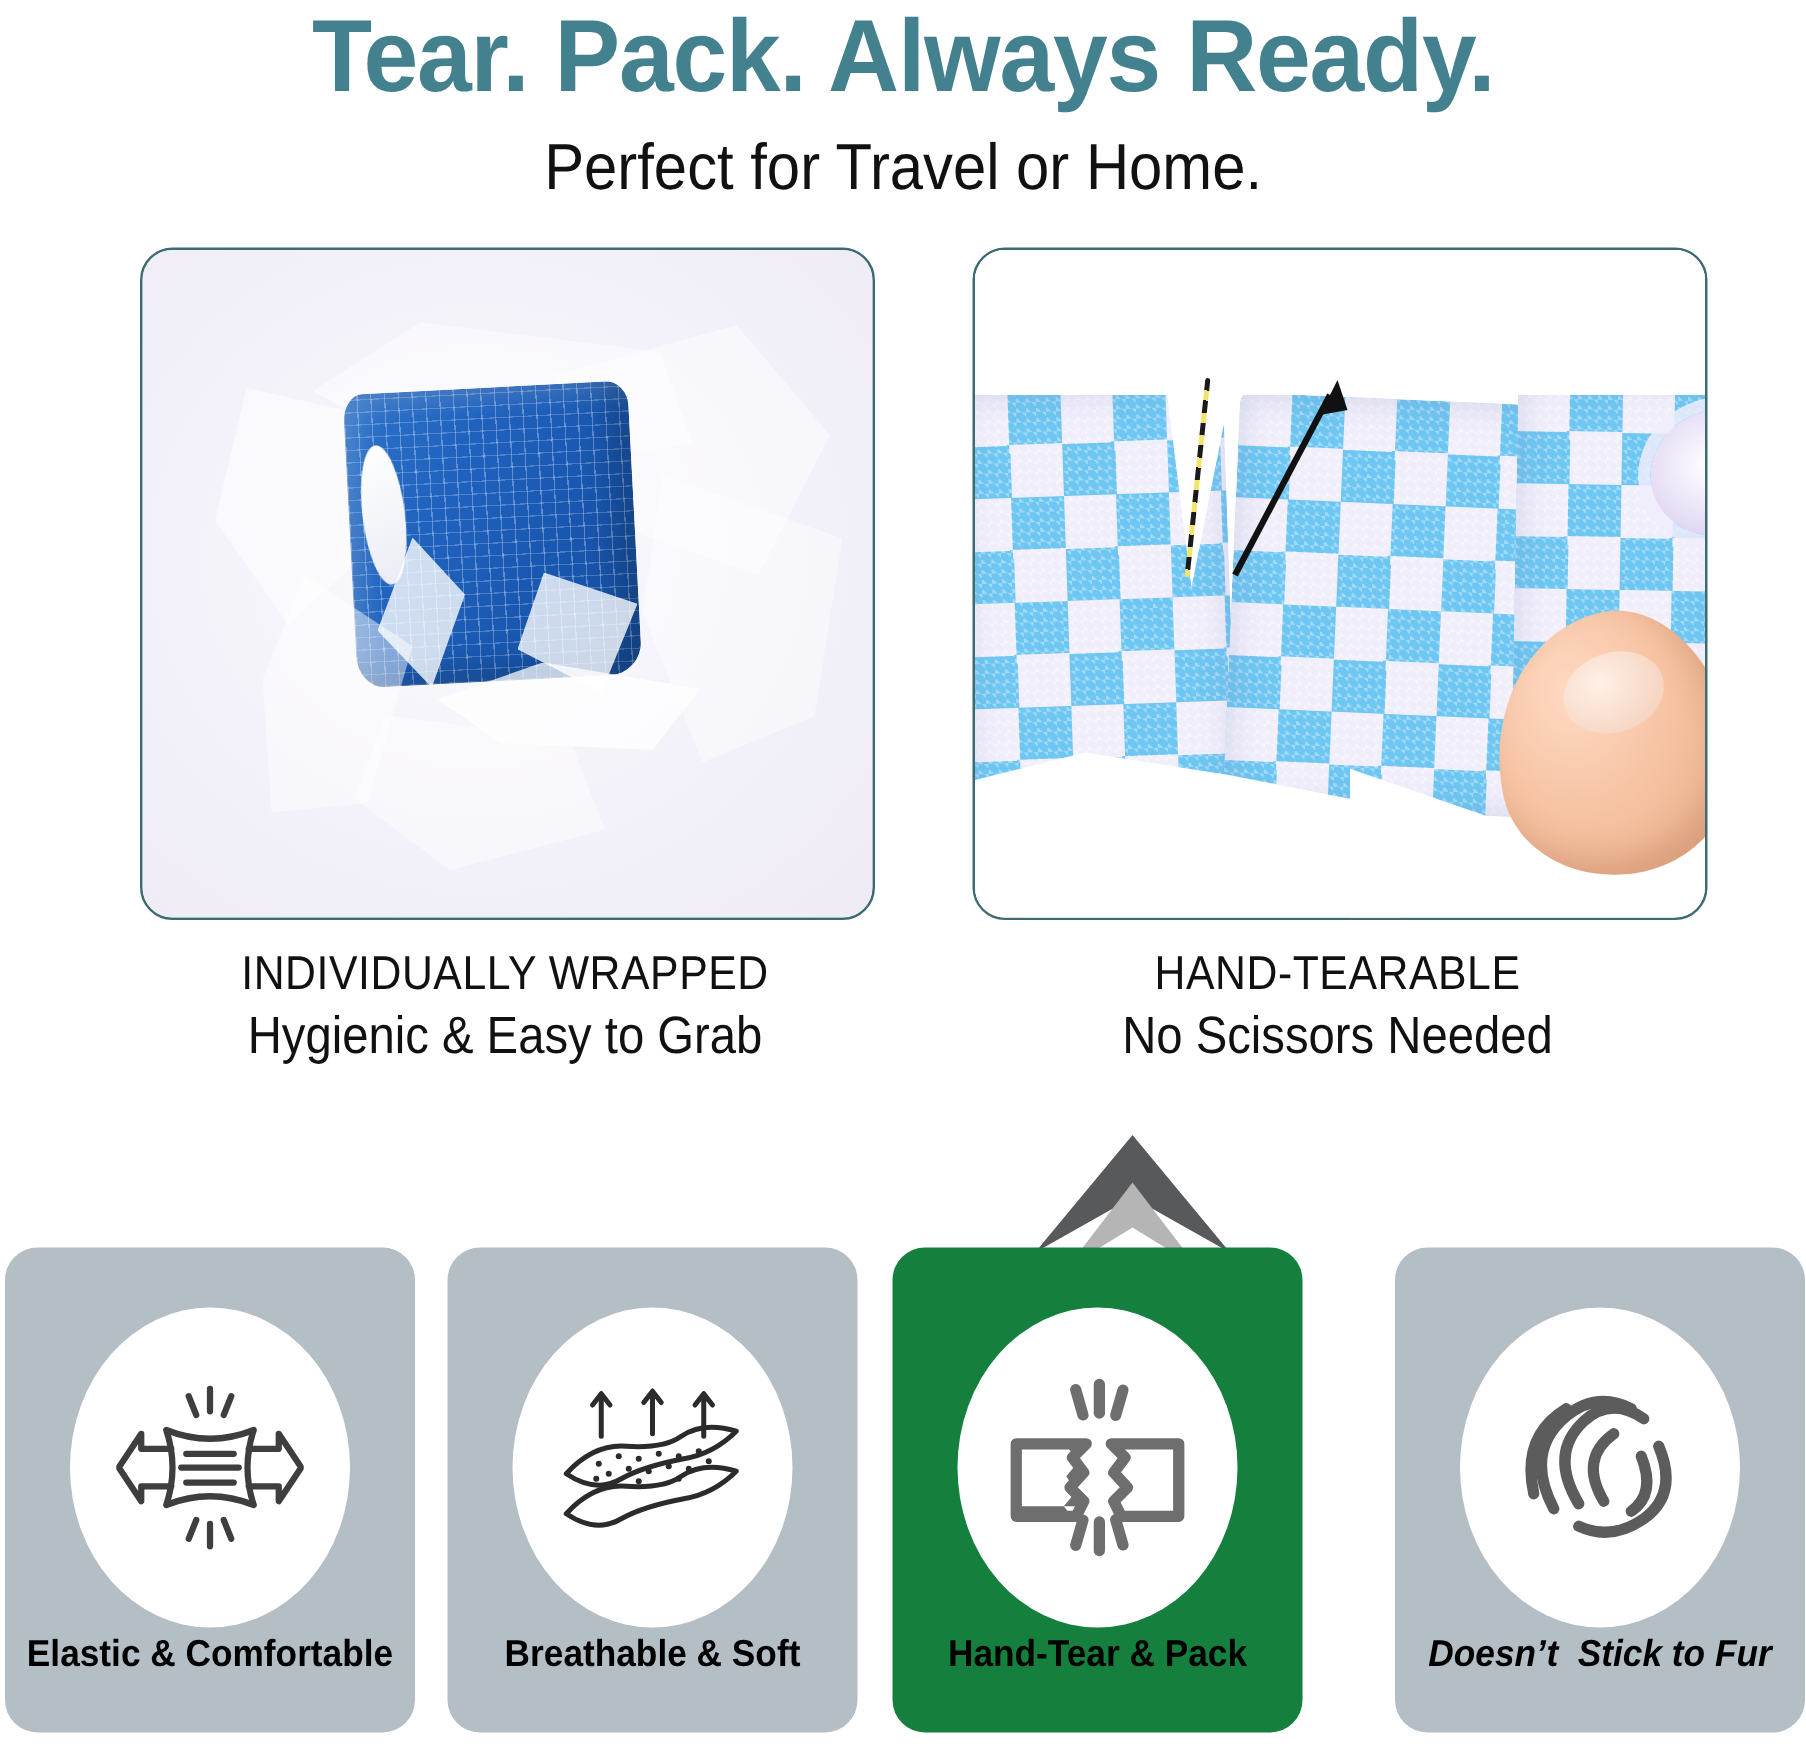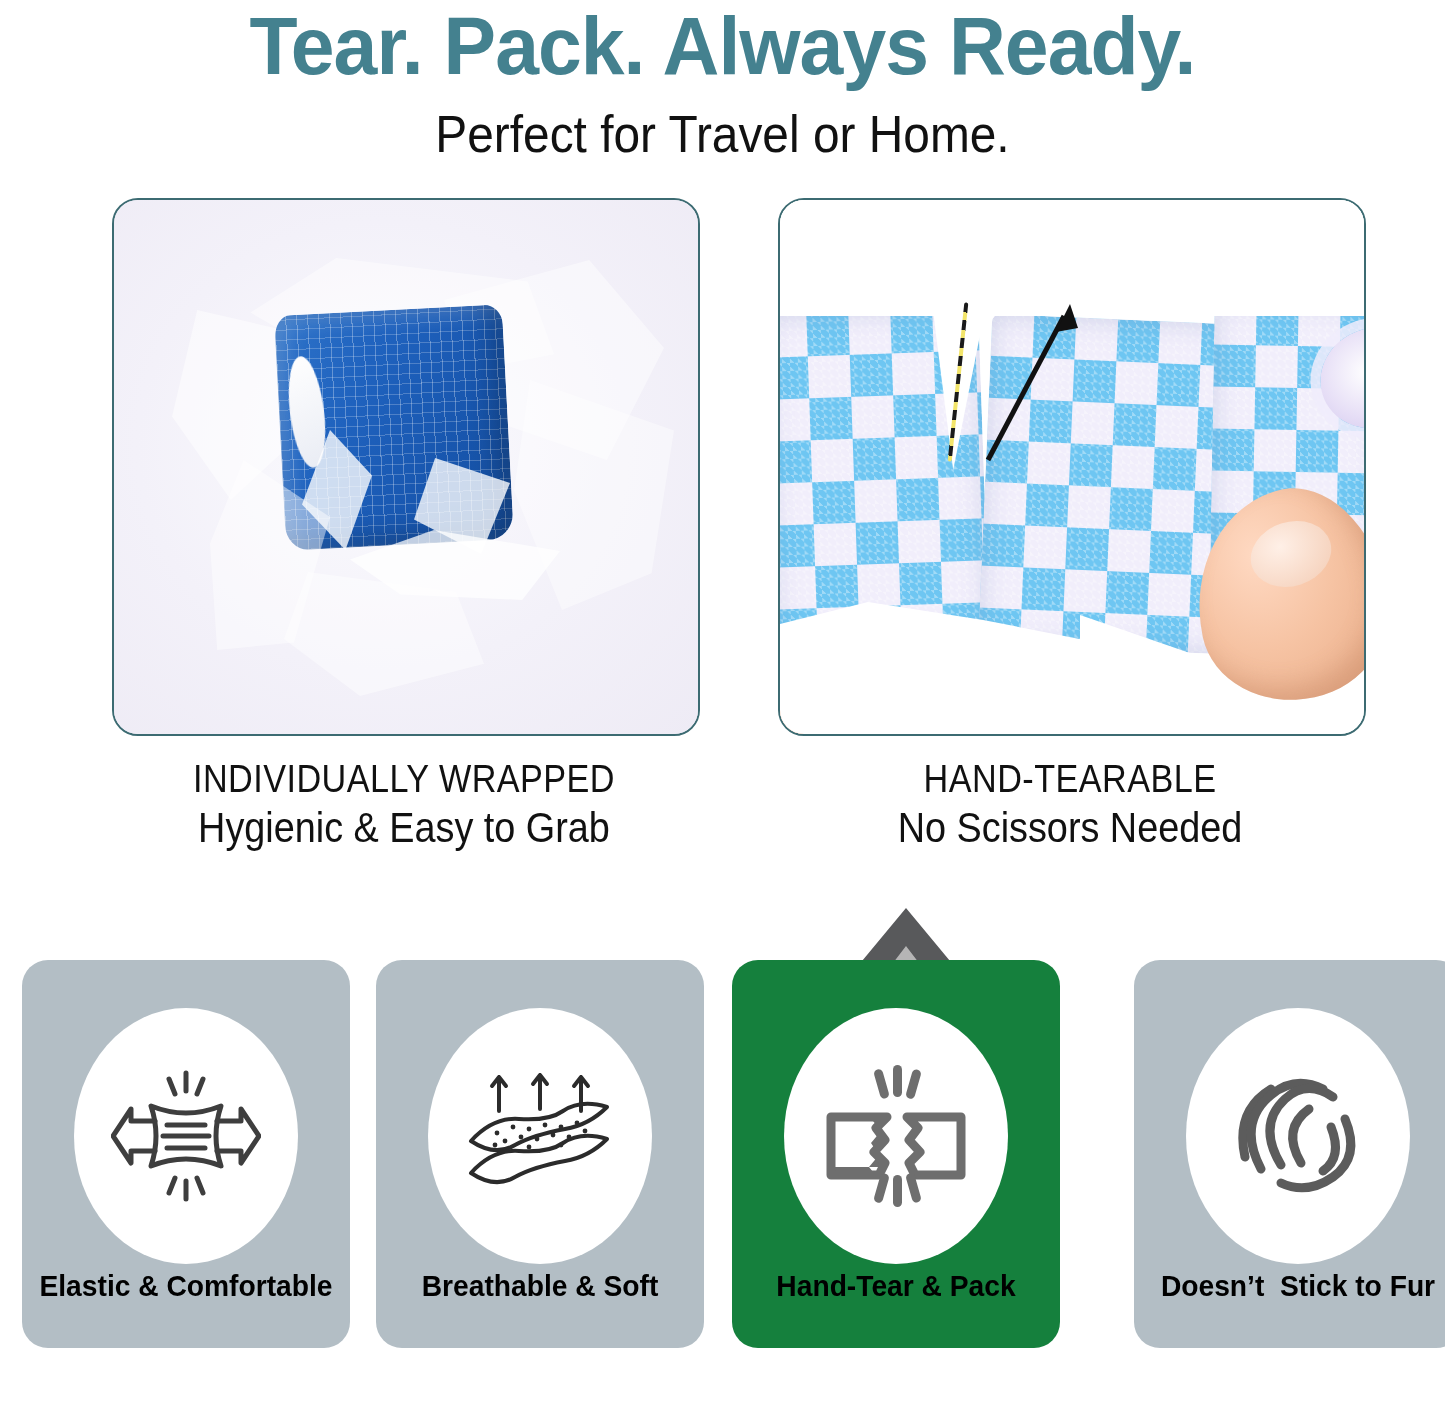--- a/index.html
+++ b/index.html
@@ -146,30 +146,29 @@
     color:#111111;
     transform:scaleX(0.9);
   }
   .cap-title{ font-size:38px; line-height:46px; font-weight:400; letter-spacing:.5px; }
   .cap-sub{ font-size:42px; line-height:52px; font-weight:400; }
   #cap-left{ left:112px; top:756px; }
   #cap-right{ left:778px; top:756px; }
 
   
   .card{
-    position:absolute; top:960px; width:328px; height:388px;
+    position:absolute; top:998px; width:328px; height:388px;
     border-radius:26px;
-    margin-left:18px;
   }
   .card.gray{ background:#b3bec5; }
   .card.green{ background:#15803d; }
   #card-0{ left:4px; }
   #card-1{ left:358px; }
   #card-2{ left:714px; }
-  #card-3{ left:1116px; }
+  #card-3{ left:1116px;font-style:italic; }
 
   .ellipse{
     position:absolute; left:50%; top:48px; transform:translateX(-50%);
     width:224px; height:256px;
     background:#ffffff;
     border-radius:50%;
     display:flex; align-items:center; justify-content:center;
   }
   .card-label{
     position:absolute; left:0; bottom:44px; width:100%;

